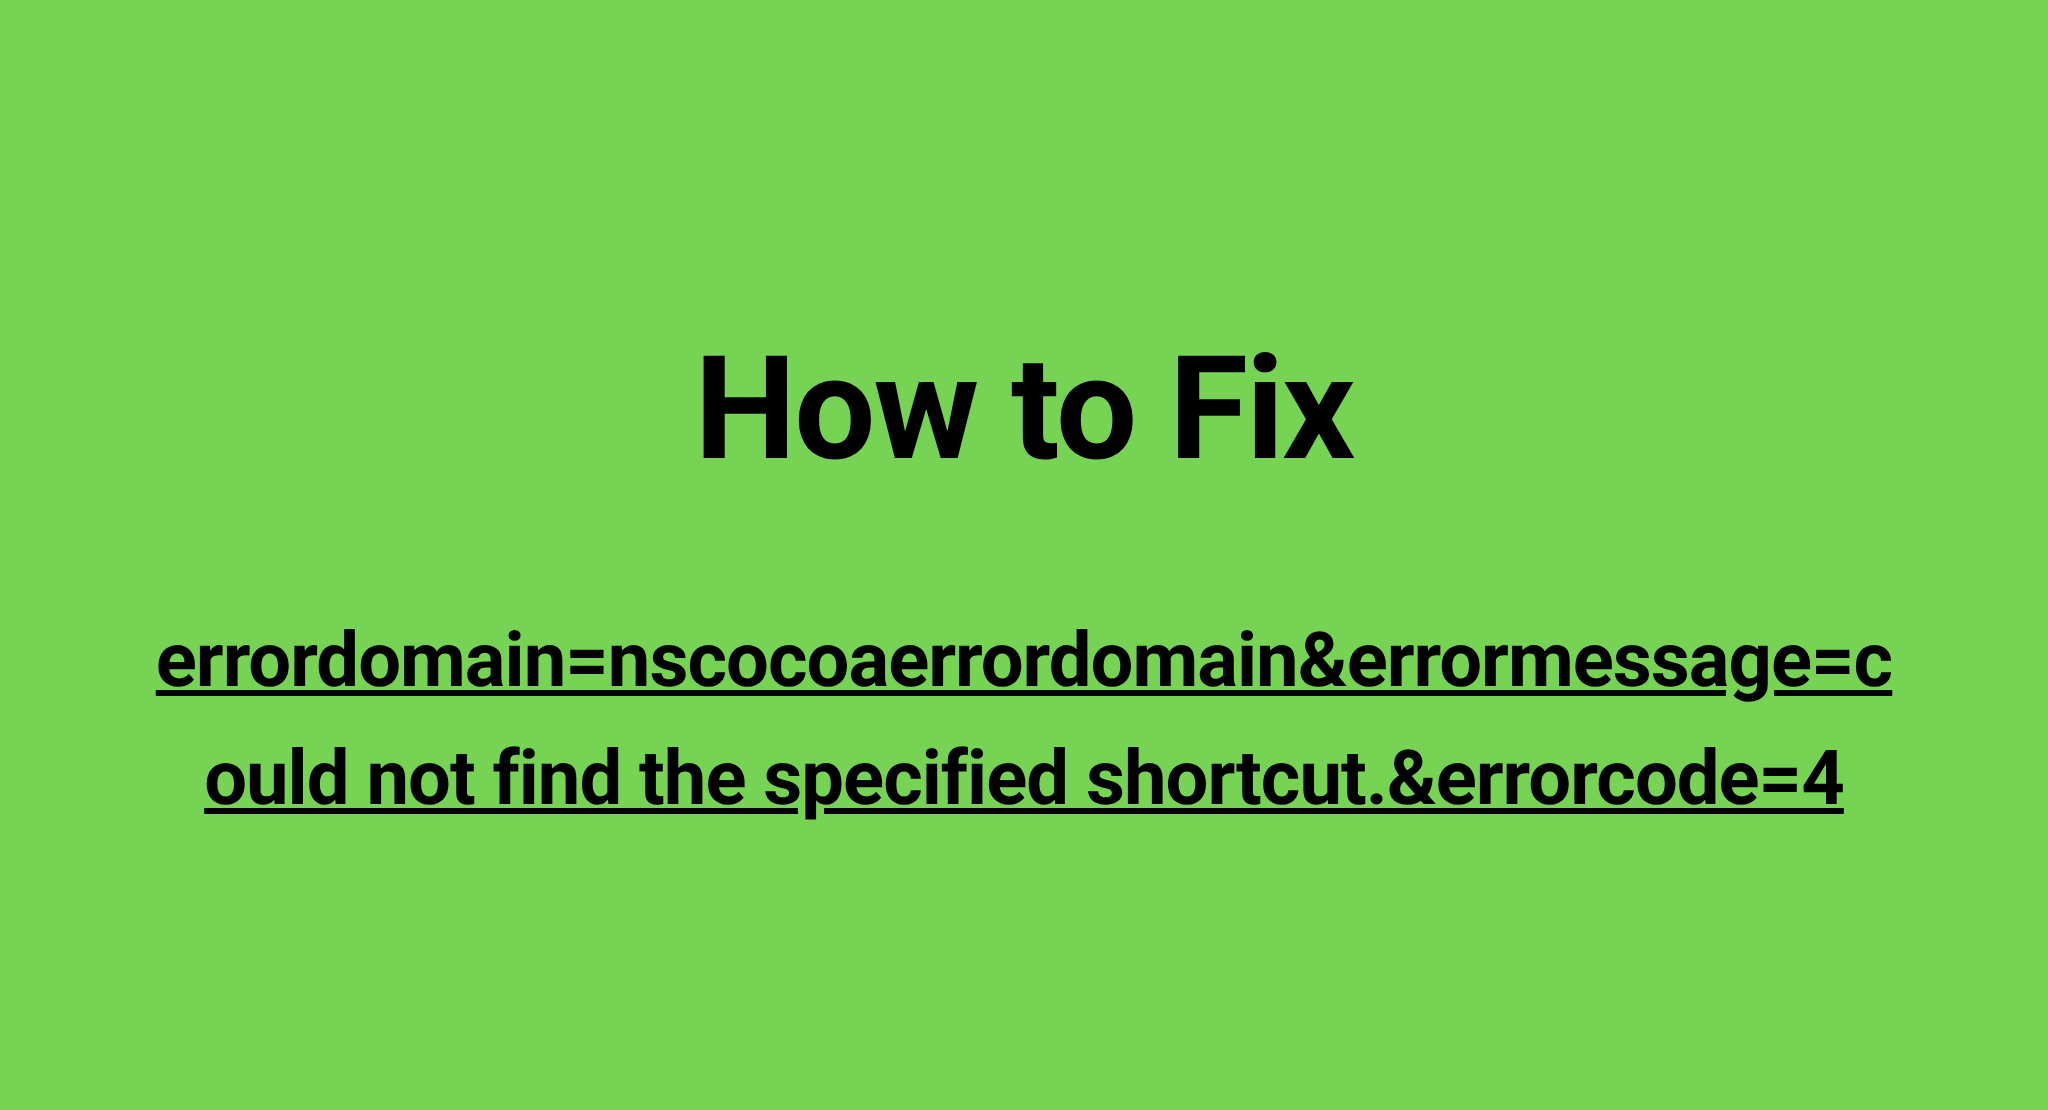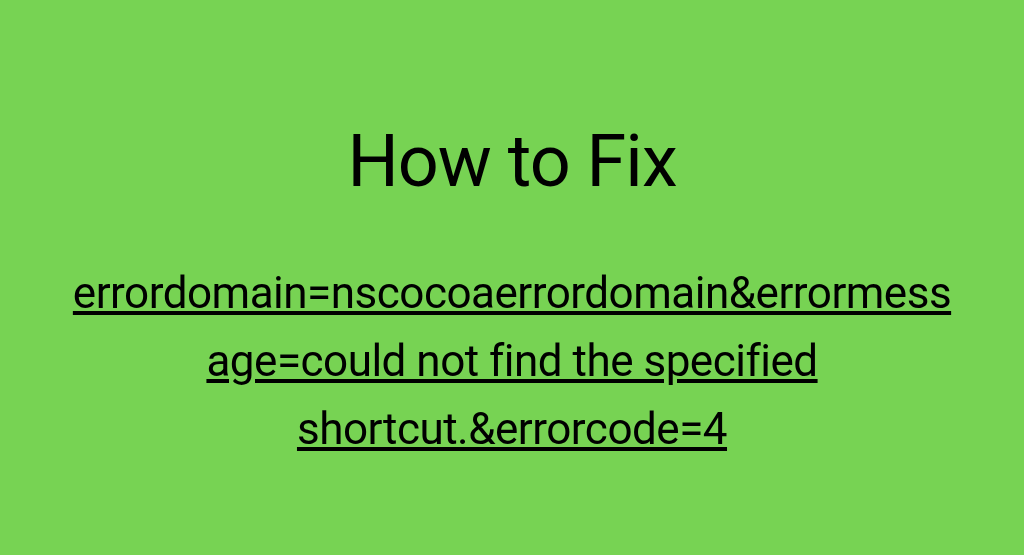--- a/index.html
+++ b/index.html
@@ -14,29 +14,29 @@
       display: flex;
       flex-direction: column;
       align-items: center;
       justify-content: center;
       font-family: 'Segoe UI', -apple-system, BlinkMacSystemFont, Roboto, Helvetica, Arial, sans-serif;
       color: #000000;
       padding: 40px 60px;
     }
     .heading {
       font-size: 72px;
-      font-weight: 400;
+      font-weight: 700;
       text-align: center;
       margin-bottom: 55px;
       letter-spacing: -1px;
       margin-top: 27px;
     }
     .error-text {
-      font-size: 44px;
-      font-weight: 400;
+      font-size: 38px;
+      font-weight: 700;
       text-align: center;
       text-decoration: underline;
       line-height: 1.55;
       max-width: 880px;
       word-wrap: break-word;
       letter-spacing: -0.5px;
     }
   </style>
 </head>
 <body>

